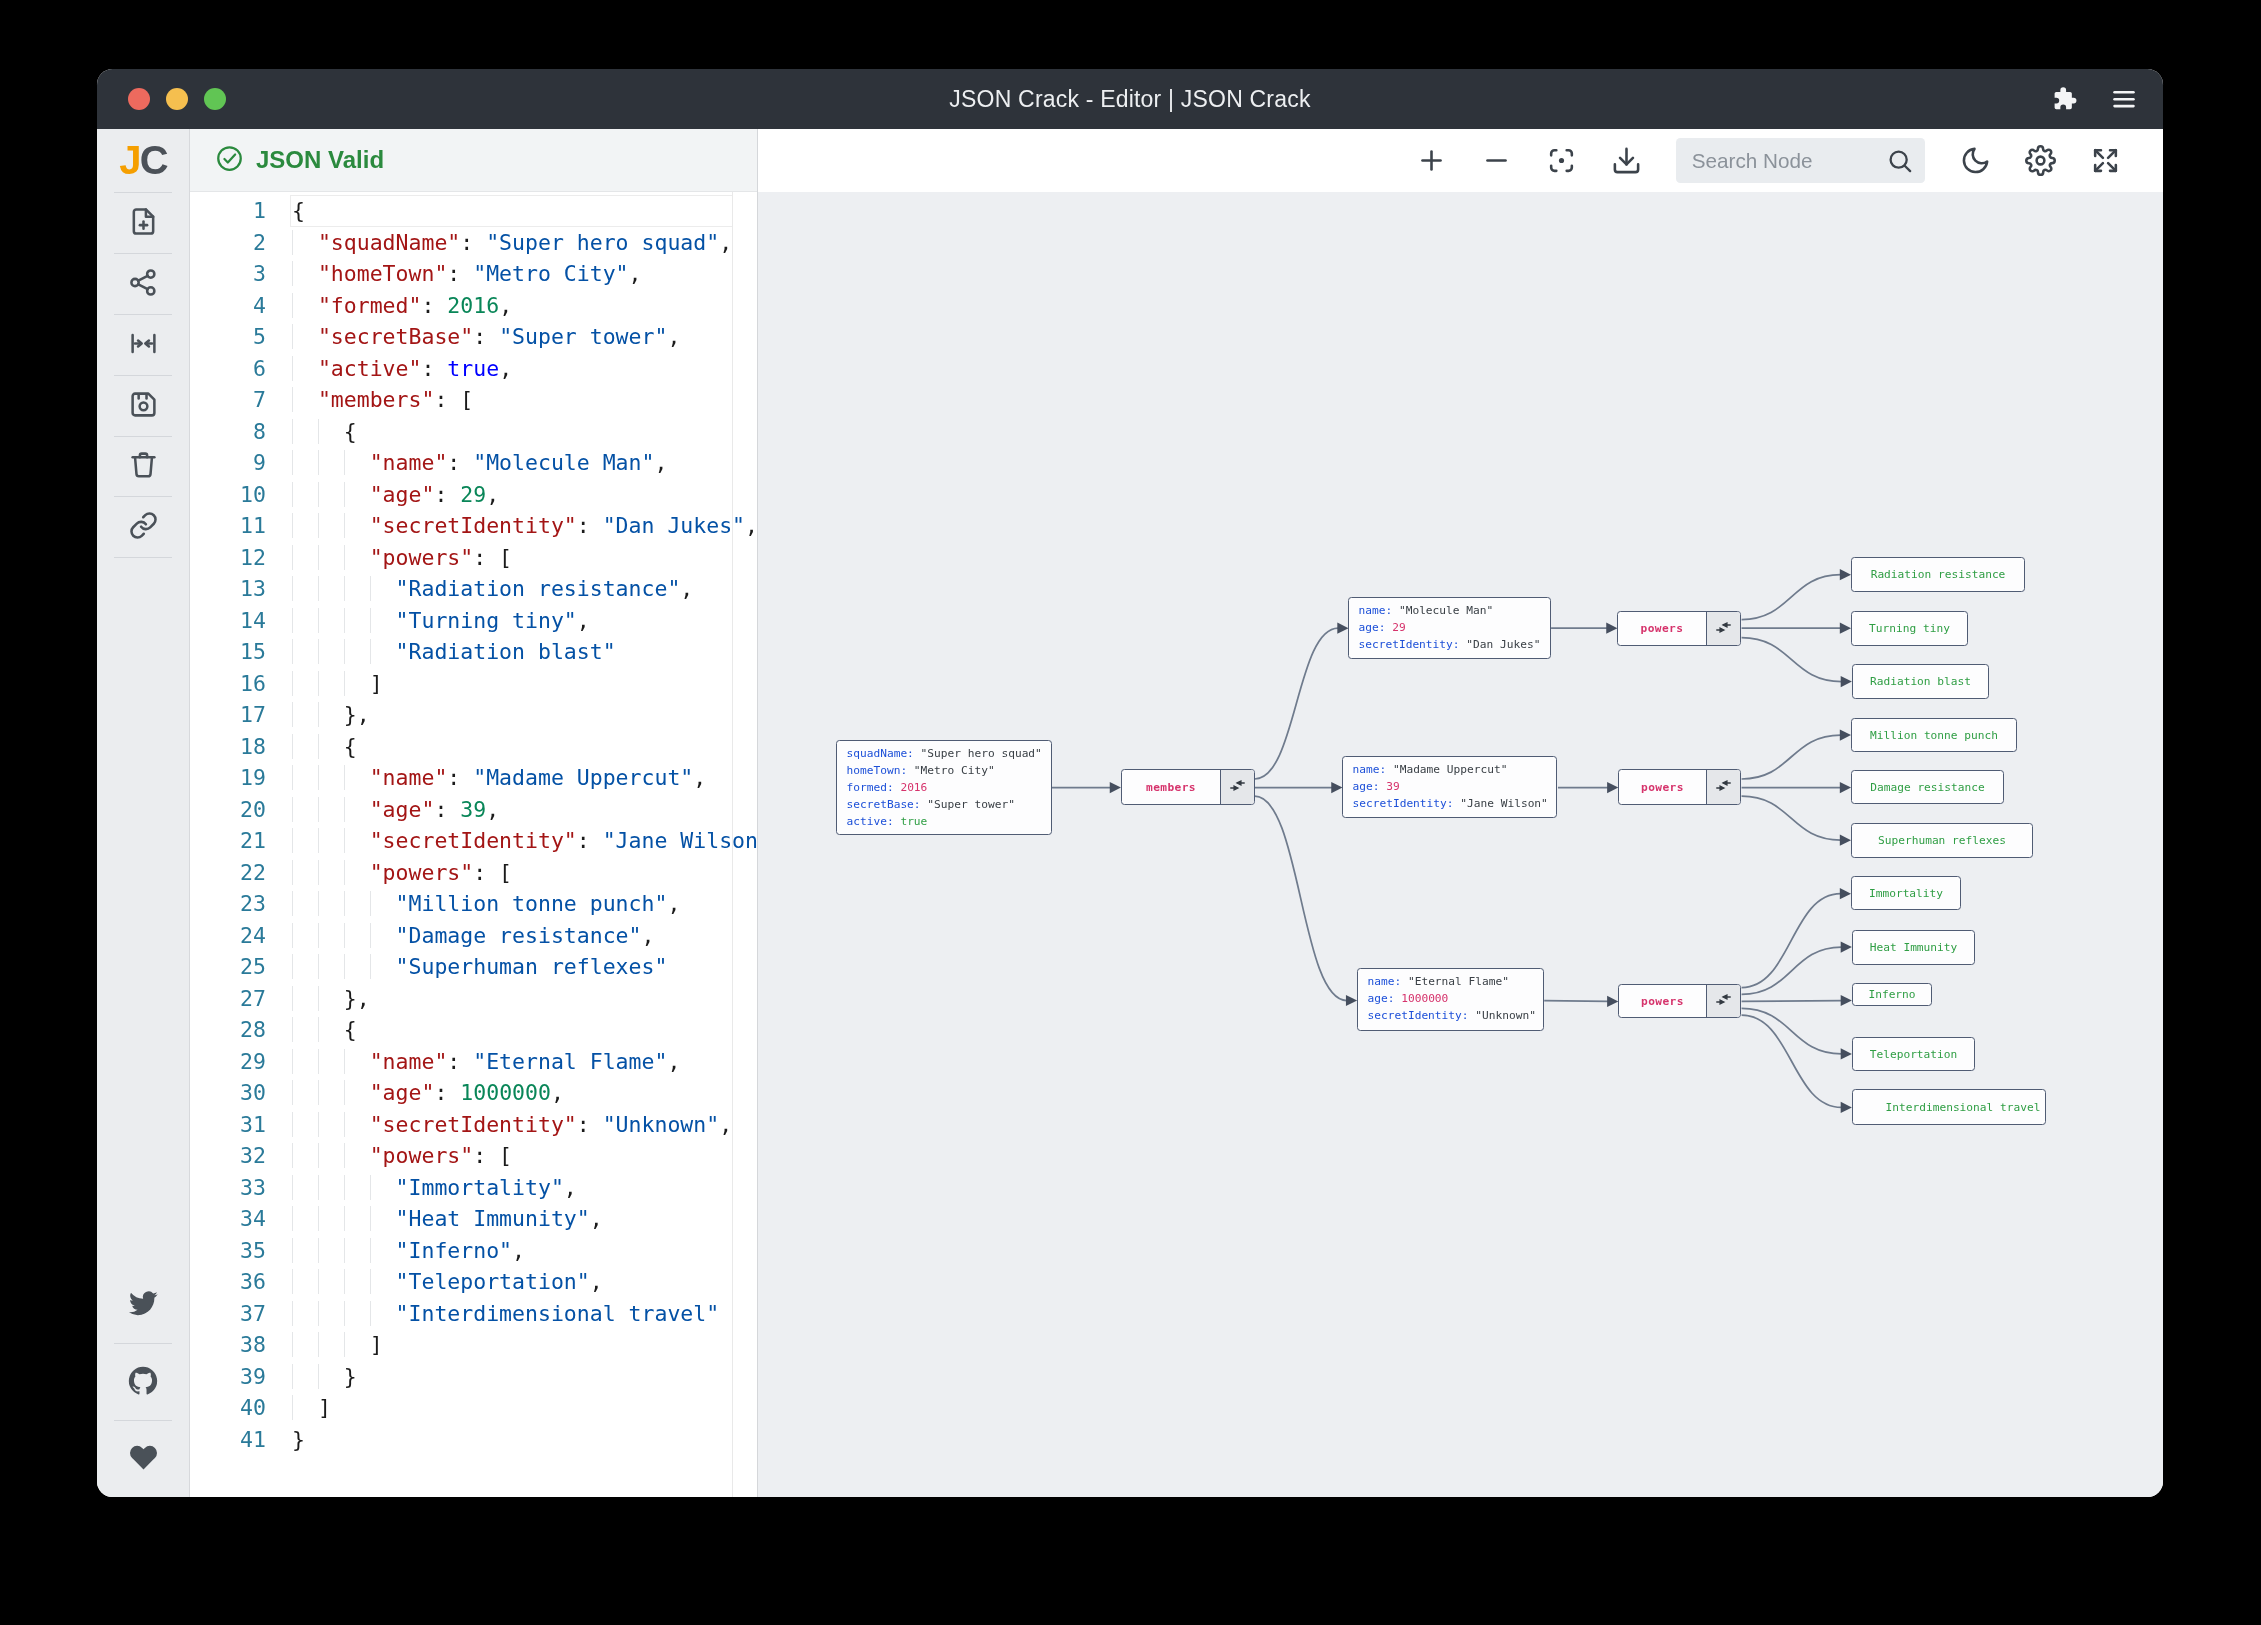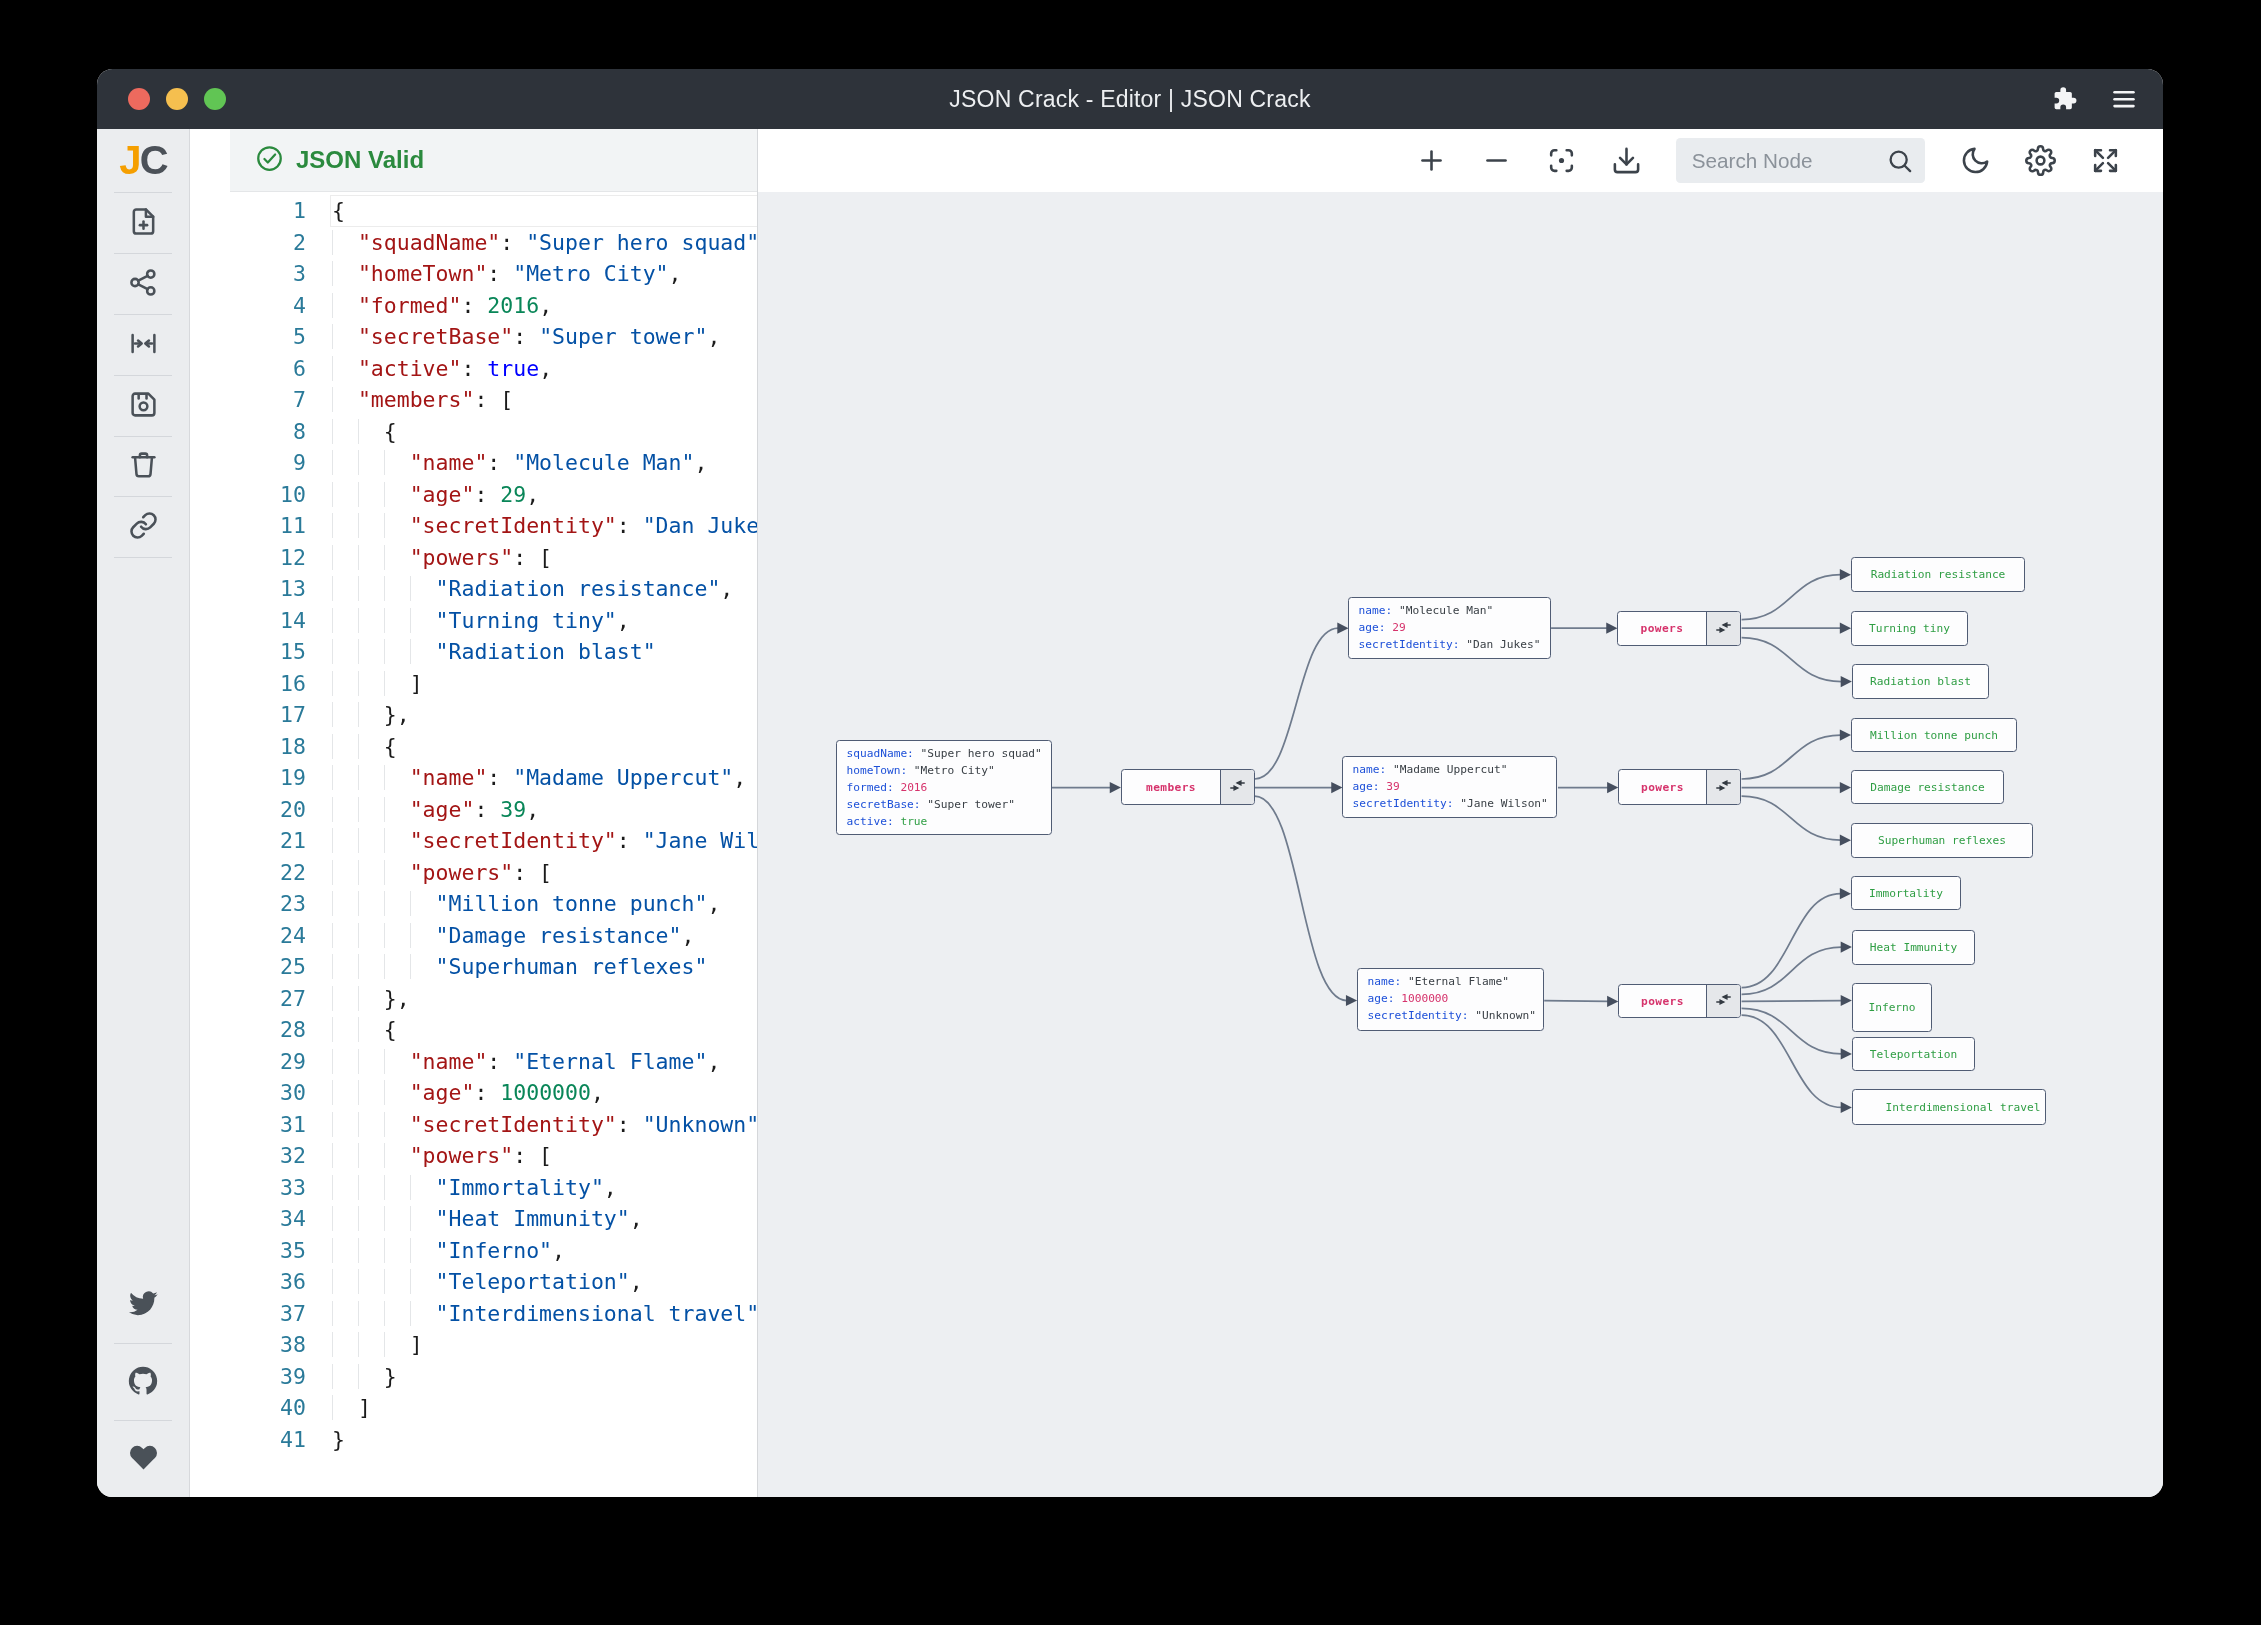--- a/index.html
+++ b/index.html
@@ -27,21 +27,21 @@
   .side-sep { height:0.9px; background:#d4d7db; margin:0 17px; }
   .logo-cell { height:63px; font-weight:bold; font-size:40px; letter-spacing:-1.7px; }
   .logo-j { color:#f59f00; } .logo-c { color:#4b5158; }
   .tool-cell { height:60px; cursor:pointer; }
   .side-icon { stroke:#4a5158; stroke-width:2.1; fill:none; stroke-linecap:round; stroke-linejoin:round; }
   .side-fill { fill:#4a5158; }
   .side-spacer { flex:1; }
   .social-cell { height:76px; }
 
   
-  .editor { width:568px; border-right:0.9px solid #d5d7da; display:flex; flex-direction:column; background:#fff;padding-left:40px; }
+  .editor { width:568px; border-right:0.9px solid #d5d7da; display:flex; flex-direction:column; background:#fff; }
   .editor-header { height:63px; background:#f2f4f5; border-bottom:0.9px solid #e4e6e8;
                    display:flex; align-items:center; padding-left:26px; gap:13px; }
   .valid-text { color:#2b8a3e; font-size:24px; font-weight:bold; }
   .editor-body { position:relative; flex:1; overflow:hidden; background:#fff;
                  font-family:"DejaVu Sans Mono", monospace; font-size:21.5px; padding-top:3.4px; }
   .cl { height:31.5px; line-height:31.5px; white-space:pre; }
   .ln { display:inline-block; width:76px; text-align:right; color:#2a7a99; }
   .code { margin-left:26px; white-space:pre; }
   .tk-i { background-image:repeating-linear-gradient(to right,#e4e6e8 0 0.9px,transparent 0.9px 26px); }
   .tk-k { color:#a31515; } .tk-s { color:#0451a5; } .tk-n { color:#098658; }
@@ -434,21 +434,21 @@
               </div>
             </div>
             <div class="gnode gnode-leaf" style="left: 1093px; top: 365px; width: 174px; height: 35px;"><span>Radiation resistance</span></div>
             <div class="gnode gnode-leaf" style="left: 1093px; top: 419px; width: 117px; height: 35px;"><span>Turning tiny</span></div>
             <div class="gnode gnode-leaf" style="left: 1094px; top: 472px; width: 137px; height: 35px;"><span>Radiation blast</span></div>
             <div class="gnode gnode-leaf" style="left: 1093px; top: 526px; width: 166px; height: 34px; text-align: right;"><span>Million tonne punch</span></div>
             <div class="gnode gnode-leaf" style="left: 1093px; top: 578px; width: 153px; height: 34px;"><span>Damage resistance</span></div>
             <div class="gnode gnode-leaf" style="left: 1093px; top: 631px; width: 182px; height: 35px;"><span>Superhuman reflexes</span></div>
             <div class="gnode gnode-leaf" style="left: 1093px; top: 684px; width: 110px; height: 34px;"><span>Immortality</span></div>
             <div class="gnode gnode-leaf" style="left: 1094px; top: 738px; width: 123px; height: 35px;"><span>Heat Immunity</span></div>
-            <div class="gnode gnode-leaf" style="left: 1094px; top: 791px; width: 80px; height: 49px; text-align: center;"><span>Inferno</span></div>
+            <div class="gnode gnode-leaf" style="left: 1094px; top: 791px; width: 80px; height: 23px; text-align: center;"><span>Inferno</span></div>
             <div class="gnode gnode-leaf" style="left: 1094px; top: 845px; width: 123px; height: 34px;"><span>Teleportation</span></div>
             <div class="gnode gnode-leaf" style="left: 1094px; top: 897px; width: 194px; height: 36px; padding-left: 28px;"><span>Interdimensional travel</span></div>
           </div>
       </section>
     </div>
   </div>
 </div>
 
 
 </body></html>

